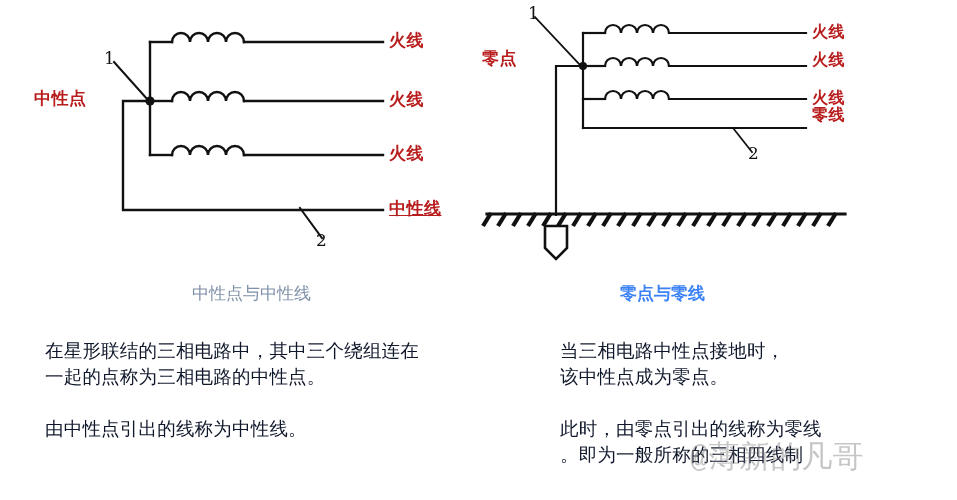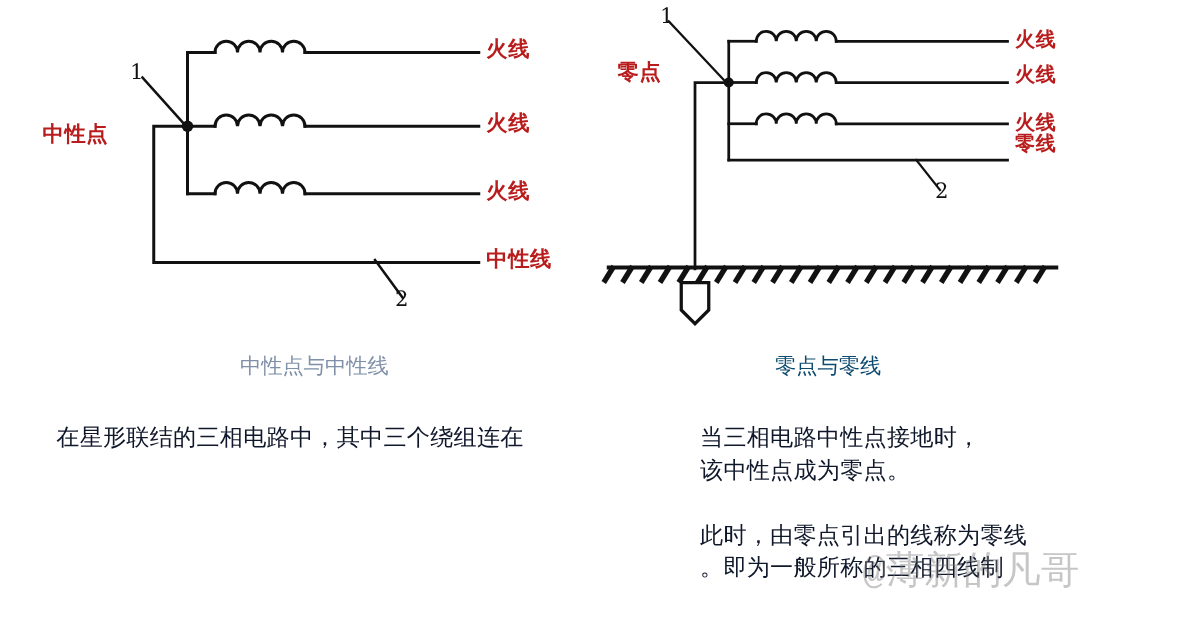--- a/index.html
+++ b/index.html
@@ -60,21 +60,21 @@
 
   
   .caption {
     position: absolute;
     font-family: "DejaVu Sans", "Liberation Sans", sans-serif;
     font-size: 17px;
     line-height: 1;
     white-space: nowrap;
   }
   .caption-left  { color: #7f90a8; }
-  .caption-right { color: #0c4a6e; }
+  .caption-right { color: #3b82f6; font-weight: bold; }
 
   
   .body-col {
     position: absolute;
     font-family: "DejaVu Sans", "Liberation Sans", sans-serif;
     font-size: 18.5px;
     line-height: 26px;
     color: #0f172a;
     letter-spacing: 0.2px;
   }
@@ -188,49 +188,51 @@
         <path d="M791,213 L783,226"></path>
           <path d="M806,213 L798,226"></path>
         <path d="M821,213 L813,226"></path>
           <path d="M836,213 L828,226"></path>
       </g>
 
       <path d="M545,226 L567,226 L567,248 L556,259 L545,248 Z" stroke="#111111" stroke-width="2.6" fill="#ffffff" stroke-linejoin="miter"></path>
     </svg>
   </div>
 
-  <div class="wire-label" style="left:34px; top:100px;">中性点</div>
+  <div class="wire-label" style="left:34px; top:90px;">中性点</div>
 
   <div class="leader-num" style="left:104px; top:50px;">1</div>
 
   <div class="leader-num" style="left:316px; top:232px;">2</div>
 
   <div class="wire-label" style="left:389px; top:32px;">火线</div>
   <div class="wire-label" style="left:389px; top:91px;">火线</div>
   <div class="wire-label" style="left:389px; top:145px;">火线</div>
-  <div class="wire-label" style="left:389px; top:200px;">中性线</div>
-
-  <div class="wire-label" style="left:494px; top:50px;">零点</div>
+  <div class="wire-label" style="left:389px; top:200px;text-decoration:underline;">中性线</div>
+
+  <div class="wire-label" style="left:482px; top:50px;">零点</div>
 
   <div class="leader-num" style="left:528px; top:5px;">1</div>
 
   <div class="leader-num" style="left:748px; top:145px;">2</div>
 
   <div class="wire-label small" style="left:812px; top:24px;">火线</div>
   <div class="wire-label small" style="left:812px; top:52px;">火线</div>
   <div class="wire-label small" style="left:812px; top:90px;">火线</div>
   <div class="wire-label small" style="left:812px; top:107px;">零线</div>
 
   <div class="caption caption-left" style="left:192px; top:285px;">中性点与中性线</div>
 
   <div class="caption caption-right" style="left:620px; top:285px;">零点与零线</div>
 
   <div class="body-col col-left">
     <p>在星形联结的三相电路中，其中三个绕组连在</p>
+    <p>一起的点称为三相电路的中性点。</p>
     <div class="para-gap"></div>
+    <p>由中性点引出的线称为中性线。</p>
   </div>
 
   <div class="body-col col-right">
     <p>当三相电路中性点接地时，</p>
     <p>该中性点成为零点。</p>
     <div class="para-gap"></div>
     <p>此时，由零点引出的线称为零线</p>
     <p>。即为一般所称的三相四线制</p>
   </div>
 

